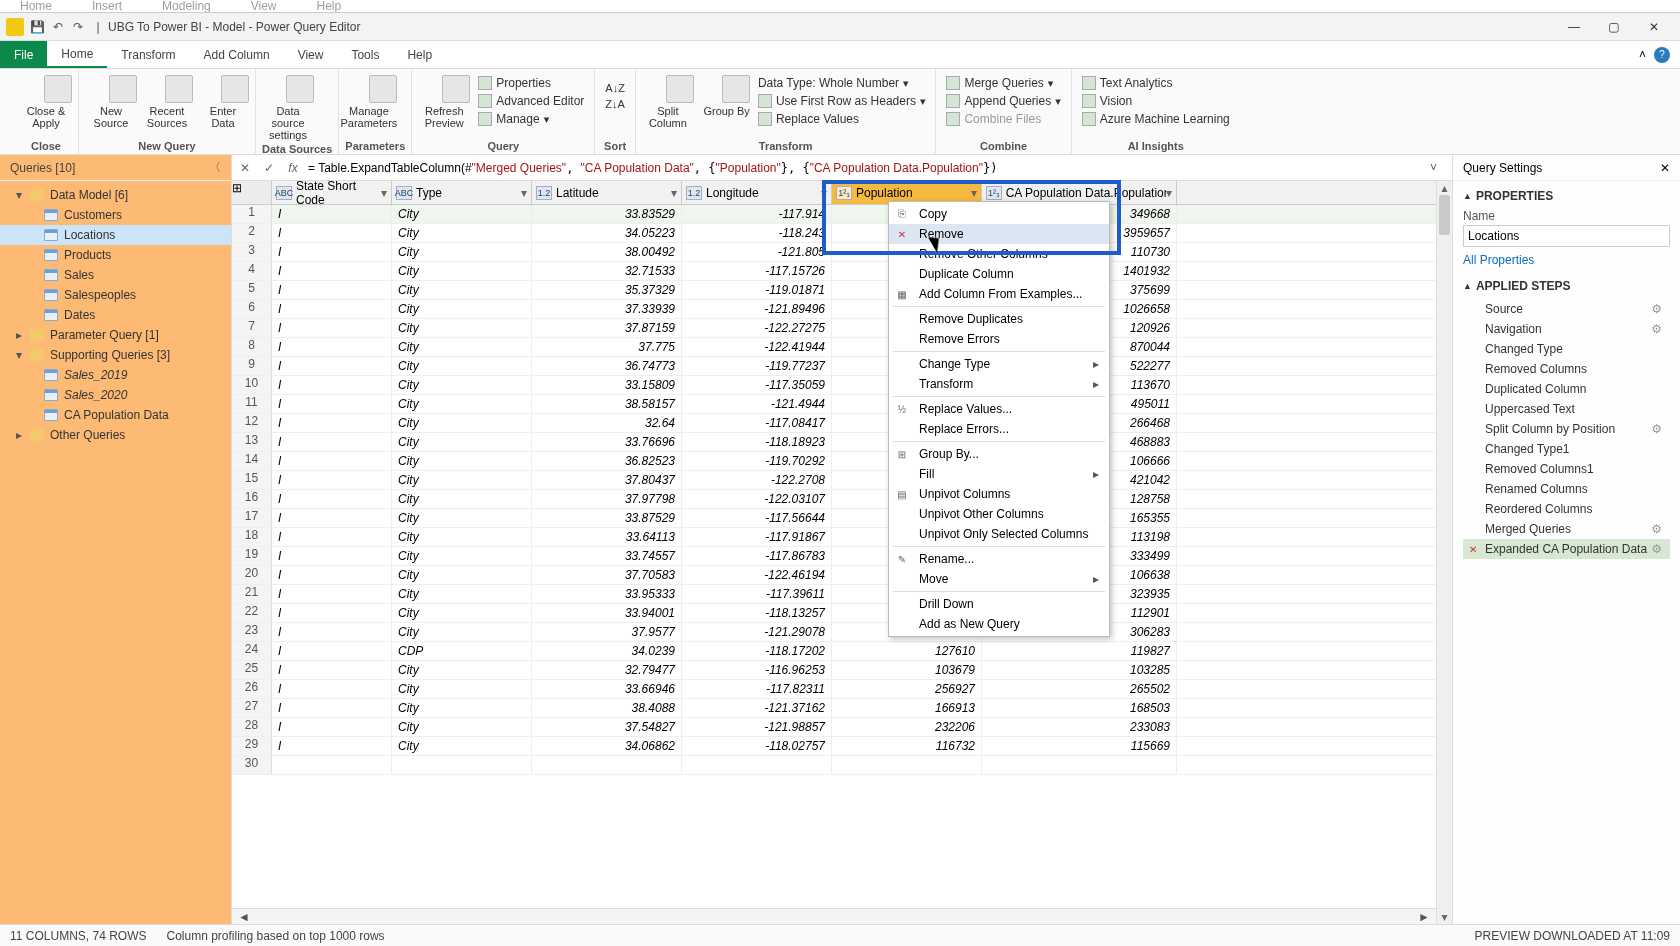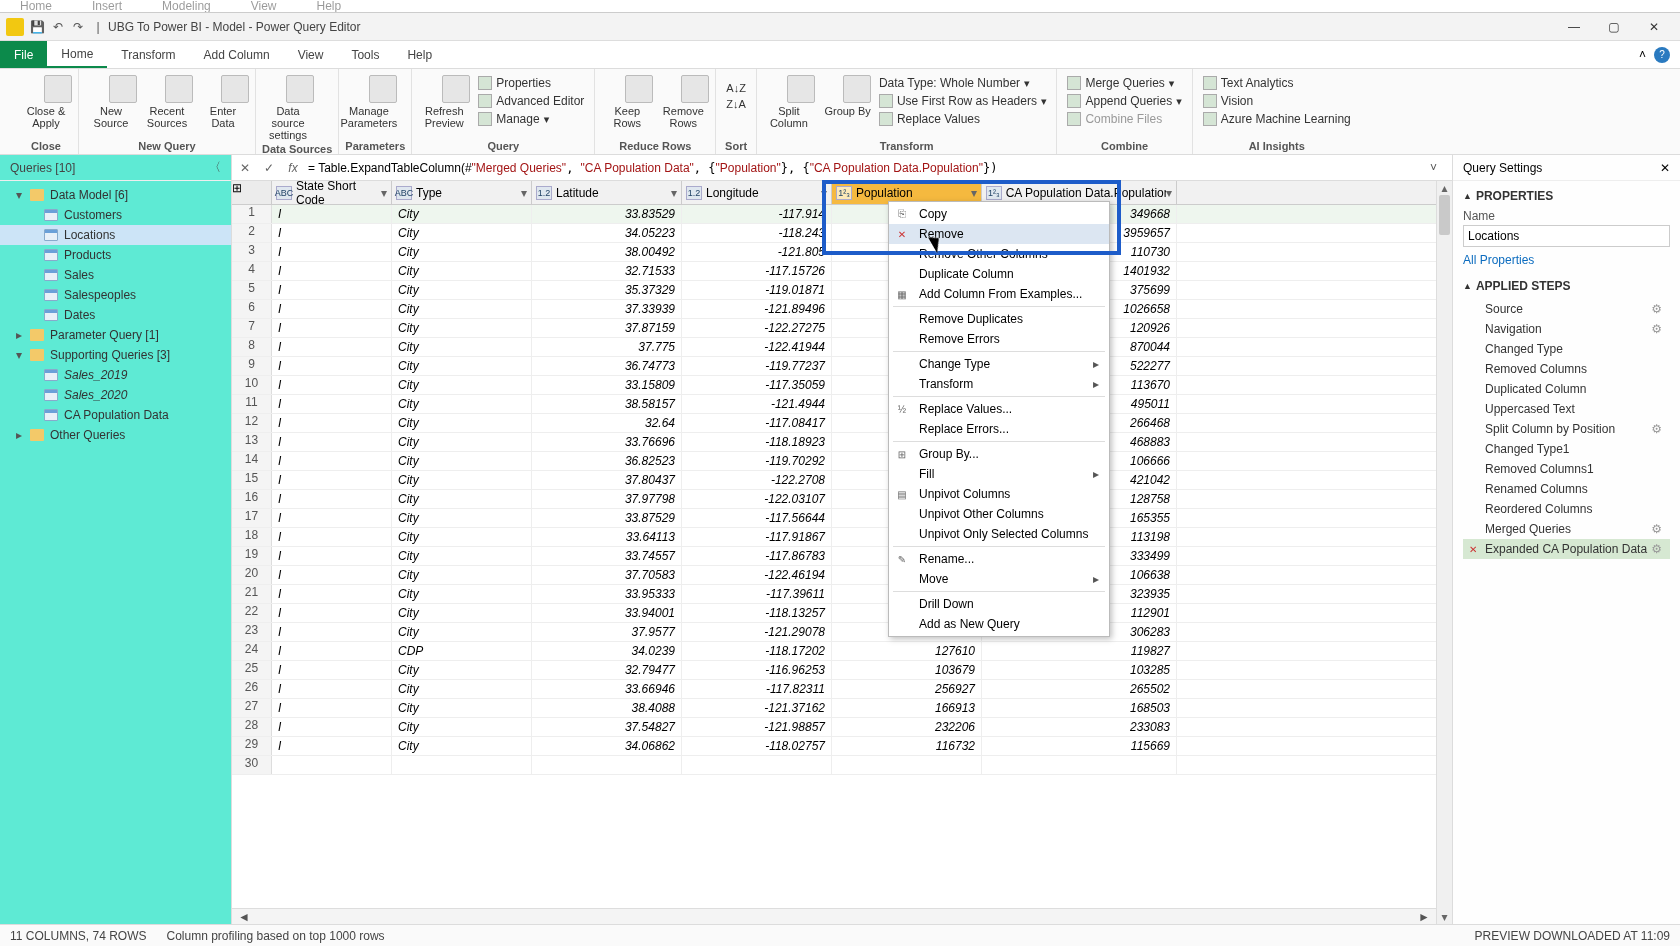--- a/index.html
+++ b/index.html
@@ -31,21 +31,21 @@
 .big-btn { display: flex; flex-direction: column; align-items: flex-end; width: 52px; padding-top: 4px; cursor: pointer; }
 .big-btn .ico { width: 28px; height: 28px; background: #e6e6e6; border: 1px solid #bbb; border-radius: 2px; margin-bottom: 2px; }
 .big-btn span { font-size: 11px; text-align: center; line-height: 1.1; color: #333; }
 .stack-btns { display: flex; flex-direction: column; gap: 2px; padding-top: 4px; }
 .small-btn { display: flex; align-items: center; gap: 4px; padding: 1px 4px; font-size: 11px; color: #333; cursor: pointer; white-space: nowrap; }
 .small-btn .si { width: 14px; height: 14px; background: #d5e5d5; border: 1px solid #aaa; }
 .small-btn.disabled { color: #999; }
 
 .main-area { flex: 1; display: flex; min-height: 0; }
 
-.queries-pane { width: 232px; border-right: 1px solid #dcdcdc; display: flex; flex-direction: column; background: #5eead4; }
+.queries-pane { width: 232px; border-right: 1px solid #dcdcdc; display: flex; flex-direction: column; background: #fdba74; }
 .queries-header { height: 26px; padding: 0 10px; display: flex; align-items: center; justify-content: space-between; border-bottom: 1px solid #eee; color: #444; }
 .queries-list { flex:1; overflow:auto; padding-top:4px; }
 .q-item { display: flex; align-items: center; padding: 3px 8px 3px 16px; gap: 6px; cursor: pointer; color: #333; }
 .q-item.folder { font-weight: normal; }
 .q-item.query { padding-left: 44px; font-style: normal; }
 .q-item.query.italic { font-style: italic; }
 .q-item.selected { background: #cce4f7; }
 .q-tri { width: 8px; color: #555; }
 .q-ico { width: 14px; height: 12px; background: #f3c969; border-radius: 1px; }
 .q-ico.tbl { width: 14px; height: 12px; background: linear-gradient(#6aa0d8 0 30%, #e8f0f8 30%); border:1px solid #88aacc; }
@@ -220,35 +220,20 @@
               <div class="si"></div>
               <span>Advanced Editor</span>
             </div>
           <div class="small-btn"><div class="si"></div><span>Manage</span> ▾</div>
         </div>
       </div>
       <div class="label">Query</div>
     </div>
     <div class="ribbon-group">
       <div class="controls">
-        <div class="big-btn">
-            <div class="ico"></div>
-            <span>Keep
-Rows</span>
-          </div>
-        <div class="big-btn">
-            <div class="ico"></div>
-            <span>Remove
-Rows</span>
-          </div>
-      </div>
-      <div class="label">Reduce Rows</div>
-    </div>
-    <div class="ribbon-group">
-      <div class="controls">
         <div class="stack-btns" style="padding-top:10px;">
           <div class="small-btn">A↓Z</div>
           <div class="small-btn">Z↓A</div>
         </div>
       </div>
       <div class="label">Sort</div>
     </div>
     <div class="ribbon-group">
       <div class="controls">
         <div class="big-btn">

